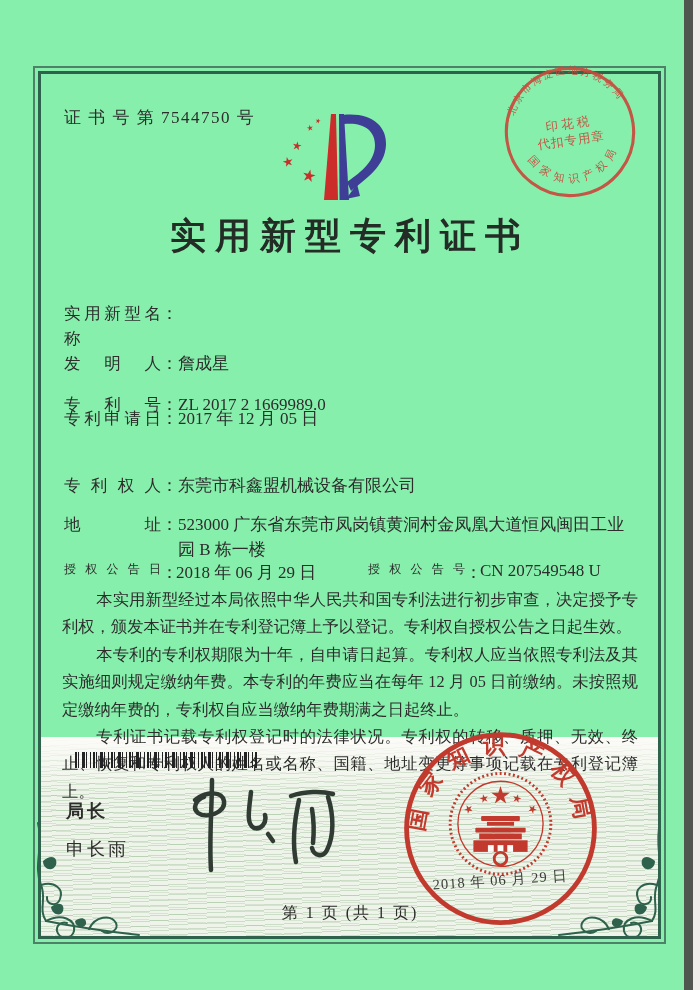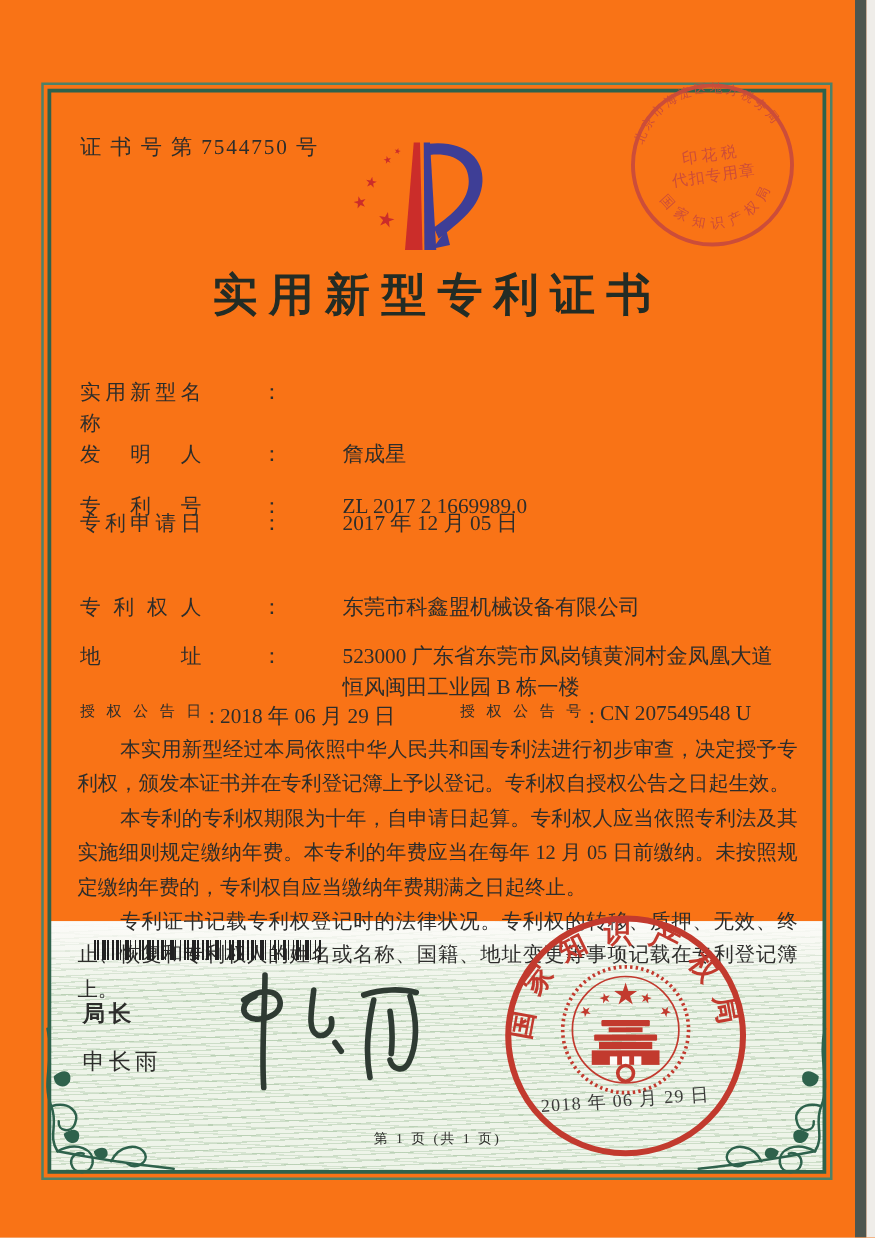--- a/index.html
+++ b/index.html
@@ -2,21 +2,21 @@
 <html style="--border-green: #2e624c; --border-green-light: #4d8168; --seal-red: #c23a2e; --stamp-red: #c94a3c; --logo-blue: #3e3e96; --logo-red: #cb2d2a; --ink: #2d2d2b; --band-green: #7da878;"><head>
 <meta charset="utf-8">
 <style>
   html,body{margin:0;padding:0;}
   body{
     width:700px;height:990px;overflow:hidden;
     background:#f2f1ee;
     font-family:"Liberation Serif","DejaVu Serif",serif;
     color:var(--ink,#2d2d2b);
   }
-  .page{position:relative;width:700px;height:990px;background:#f97316;}
+  .page{position:relative;width:700px;height:990px;background:#86efac;}
   .scan-gap{position:absolute;right:0;top:0;bottom:0;width:7px;background:#efede9;}
   .scan-edge{position:absolute;right:7px;top:0;bottom:0;width:9px;background:#4e564f;}
 
   
   .frame{position:absolute;left:33px;top:66px;width:629px;height:874px;
          border:2px solid var(--border-green-light,#4d8168);pointer-events:none;}
   .frame-inner{position:absolute;inset:3px;border:3px solid var(--border-green,#2e624c);}
 
   
   .band{position:absolute;left:40px;top:737px;width:620px;height:200px;
@@ -34,21 +34,21 @@
 
   .cert-no{position:absolute;left:64px;top:106px;font-size:17px;letter-spacing:1.5px;}
 
   .logo{position:absolute;left:283px;top:112px;width:106px;height:90px;}
 
   .title{position:absolute;left:0;right:0;top:212px;text-align:center;
          font-size:36px;font-weight:bold;color:#232c25;letter-spacing:9px;}
 
   
   .field{position:absolute;left:64px;right:66px;display:flex;align-items:flex-start;
-         font-size:17px;line-height:25px;gap:48px;}
+         font-size:17px;line-height:25px;}
   .field .lbl{flex:0 0 97px;display:inline-block;text-align:justify;text-align-last:justify;font-size:16.5px;}
   .field .colon{flex:0 0 15px;}
   .field .val{flex:1;}
   .f0{top:301px;} .f1{top:351px;} .f2{top:392px;justify-content:space-between;} .f3{top:406px;}
   .f4{top:473px;} .f5{top:512px;}
   .grant{position:absolute;left:0;right:0;top:561px;height:26px;font-size:17px;}
   .grant .pair{position:absolute;display:flex;}
   .grant .pair.p1{left:64px;} .grant .pair.p2{left:368px;}
   .grant .lbl{display:inline-block;width:97px;text-align:justify;text-align-last:justify;font-size:12px;}
   .grant .colon{display:inline-block;width:15px;}
@@ -74,21 +74,21 @@
   .seal-date{font-size:15px;letter-spacing:1px;fill:#3c3c3a;}
 
   .tax-stamp{position:absolute;left:497px;top:59px;width:146px;height:146px;
              transform:rotate(-8deg);opacity:.92;}
   .tax-top{font-size:9.5px;letter-spacing:2.2px;}
   .tax-bot{font-size:10.5px;letter-spacing:5px;}
   .tax-c1{font-size:12px;letter-spacing:3px;}
   .tax-c2{font-size:12px;letter-spacing:1px;}
 
   .footer{position:absolute;left:0;right:0;top:903px;text-align:center;
-          font-size:11px;letter-spacing:2px;}
+          font-size:16px;letter-spacing:2px;}
 </style>
 </head>
 <body>
 
 <div class="page">
 
   <div class="scan-gap"></div>
   <div class="scan-edge"></div>
 
   <div class="band"></div>

